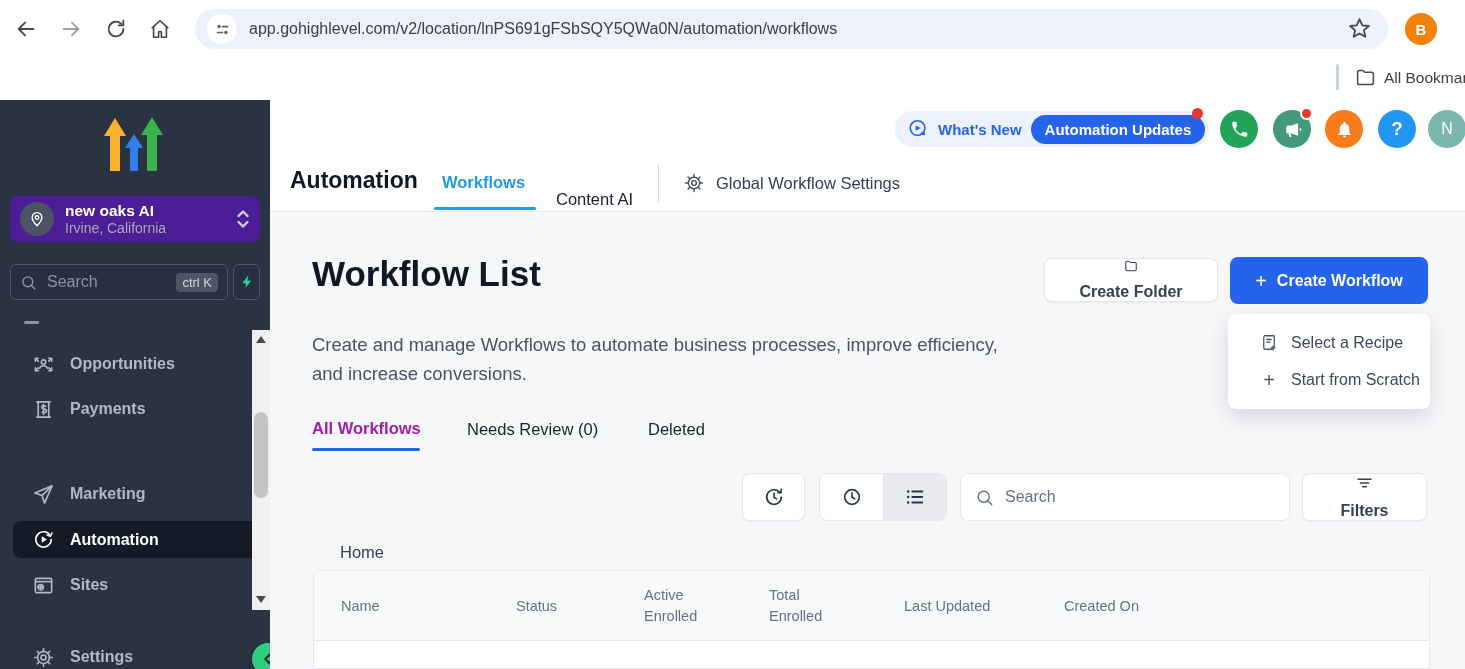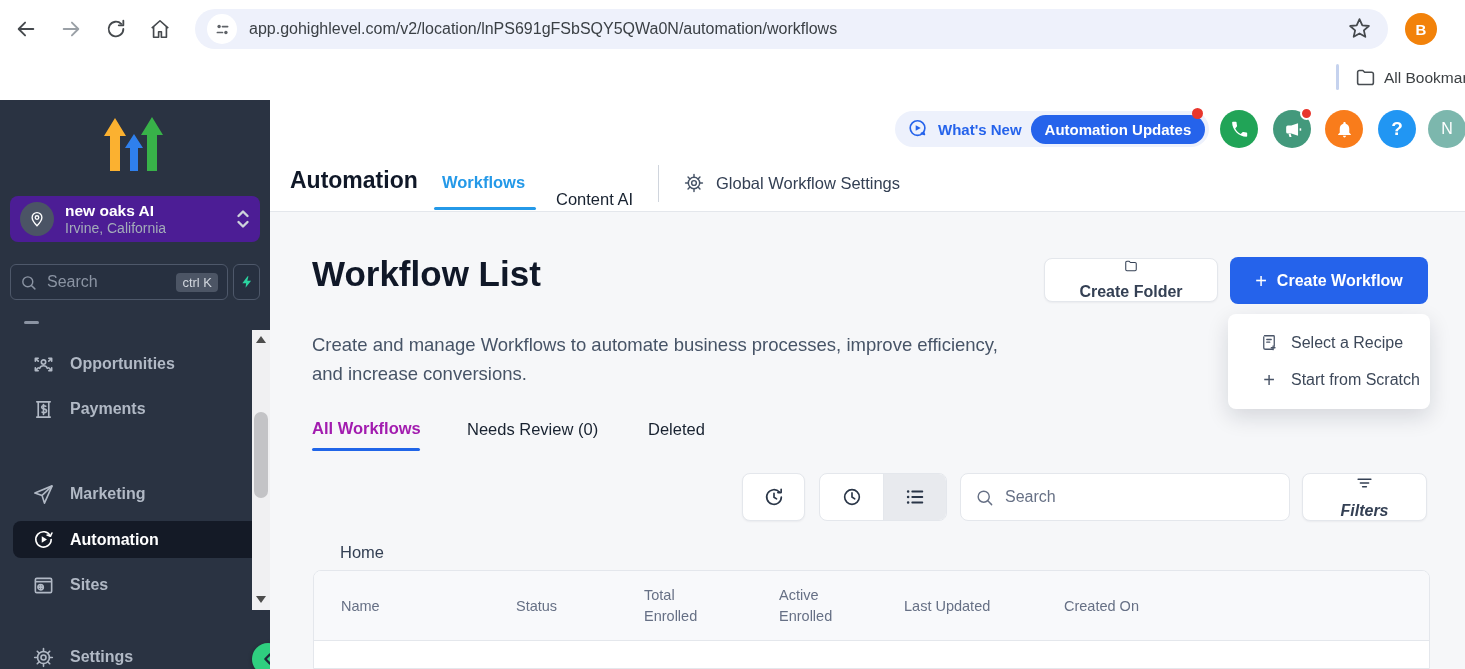--- a/index.html
+++ b/index.html
@@ -105,21 +105,21 @@
   .tool-btn{height:48px;display:flex;align-items:center;justify-content:center;color:#344054;}
   .hist-btn{left:742px;top:473px;width:63px;}
   .seg{left:819px;top:473px;width:128px;height:48px;background:#fff;border:1px solid #e4e7ec;
        border-radius:8px;display:flex;overflow:hidden;}
   .seg-cell{width:63px;display:flex;align-items:center;justify-content:center;color:#2a3648;cursor:pointer;}
   .seg-cell.sel{background:#e8eaee;border-left:1px solid #e4e7ec;}
   .search-box{left:960px;top:473px;width:330px;height:48px;background:#fff;border:1px solid #e4e7ec;
               border-radius:8px;display:flex;align-items:center;padding:0 14px;gap:9px;}
   .search-box input{flex:1;font-size:16px;color:#344054;}
   .search-box input::placeholder{color:#667085;}
-  .filters-btn{left:1302px;top:473px;width:125px;font-style:italic;}
+  .filters-btn{left:1302px;top:473px;width:125px;}
   .crumb{left:340px;top:543px;font-size:16.5px;color:#344054;cursor:pointer;}
   .table-card{left:313px;top:570px;width:1117px;height:99px;background:#fff;border:1px solid #e4e7ec;
               border-radius:8px 8px 0 0;overflow:hidden;display:flex;flex-direction:column;}
   .thead{height:70px;background:#f8f9fb;border-bottom:1px solid #e4e7ec;display:flex;align-items:center;
          color:#667085;font-size:14.5px;font-weight:500;}
   .th{flex:none;}
   .th .wrap{width:62px;line-height:21px;}
   .tbody-row{flex:1;background:#fff;}
 </style>
 </head>
@@ -409,25 +409,25 @@
       </svg>
     <span>Filters</span>
   </div>
 
   <div class="abs crumb">Home</div>
 
   <div class="abs table-card">
     <div class="thead">
       <div class="th" style="width:202px;padding-left:27px;">Name</div>
       <div class="th" style="width:128px;">Status</div>
+      <div class="th" style="width:125px;">
+          <div class="wrap">Active Enrolled</div>
+        </div>
       <div class="th" style="width:135px;">
           <div class="wrap">Total Enrolled</div>
         </div>
-      <div class="th" style="width:125px;">
-          <div class="wrap">Active Enrolled</div>
-        </div>
       <div class="th" style="width:160px;">Last Updated</div>
       <div class="th" style="width:200px;">Created On</div>
     </div>
     <div class="tbody-row"></div>
   </div>
 
 </div>
 
 </body></html>

